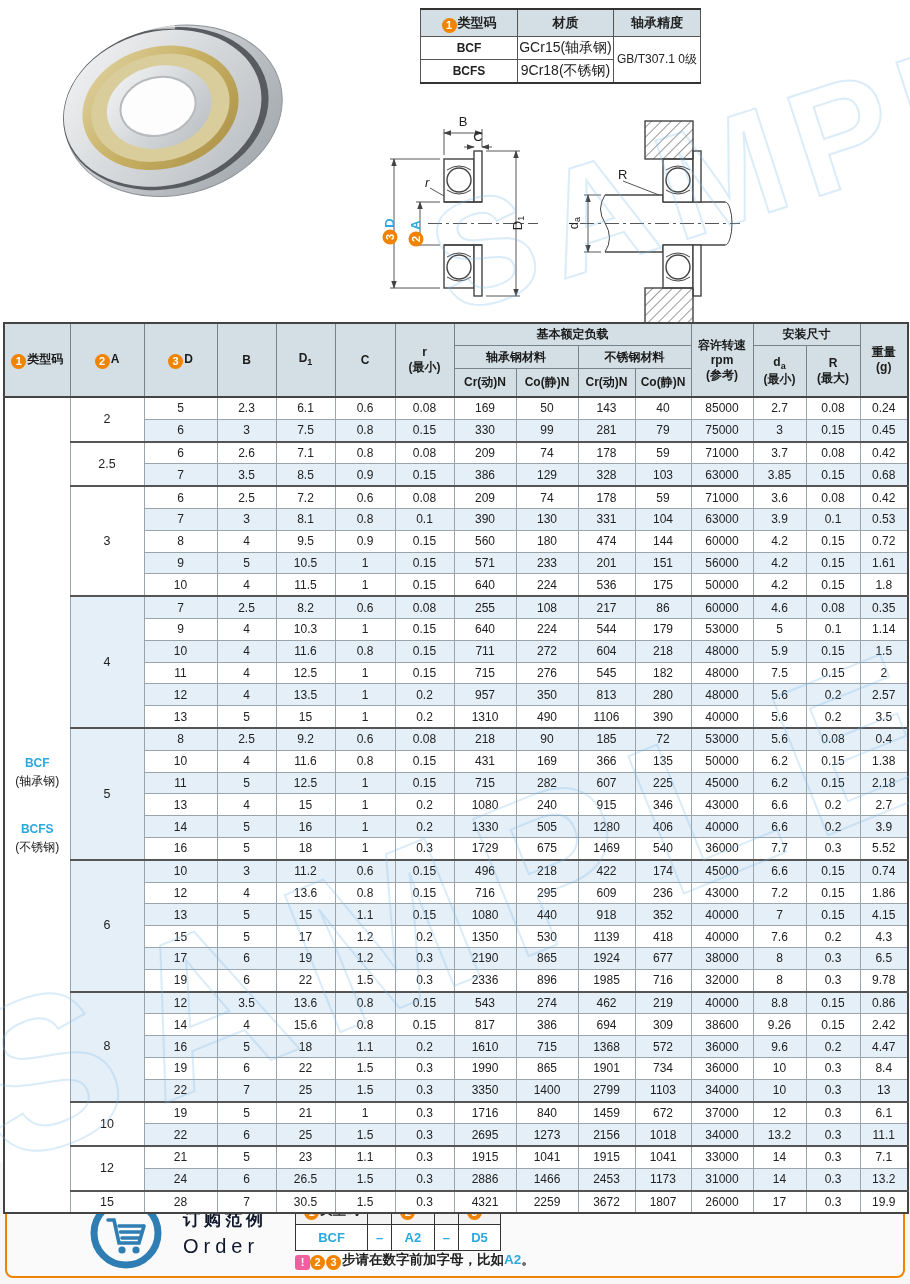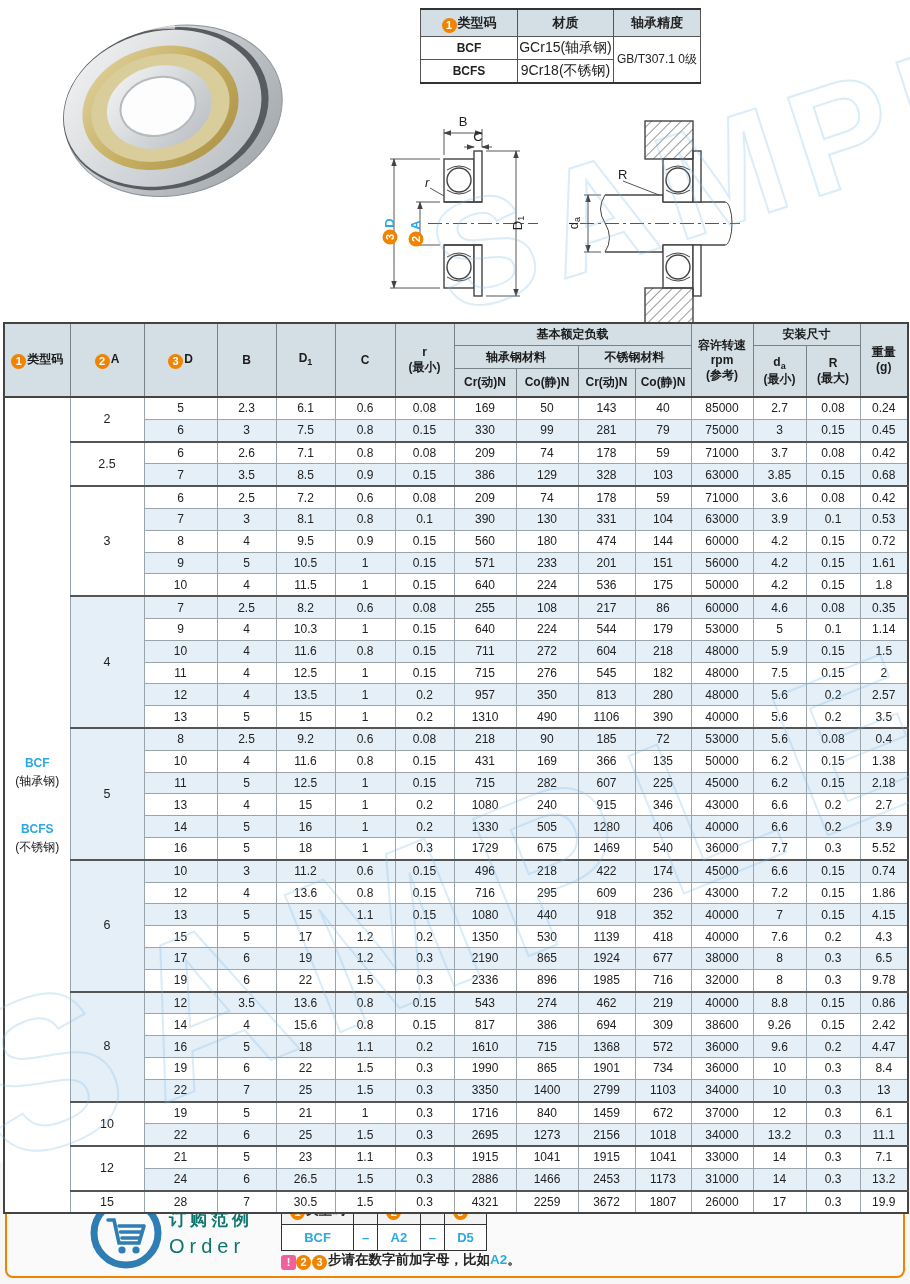--- a/index.html
+++ b/index.html
@@ -41,21 +41,21 @@
   .main tr.gstart td{border-top:2px solid #555;}
   .main td.tc{background:#fff;font-size:12px;line-height:1.5;}
   .main td.acell{background:#fff;font-size:12.5px;}
   sub{font-size:9px;}
 
   
   .bottom{position:absolute;left:0;top:1162px;width:910px;height:122px;background:#f7f7f7;}
   .order-box{position:absolute;left:5px;right:5px;top:26px;bottom:6px;border:2px solid #F08300;border-radius:8px;
              background:#fafafa;display:flex;align-items:center;}
   .cart{margin-left:80px;flex:0 0 auto;}
-  .order-titles{margin-left:4px;flex:0 0 auto;color:#0f766e;}
+  .order-titles{margin-left:18px;flex:0 0 auto;color:#0f172a;}
   .ot1{font-size:17px;font-weight:bold;letter-spacing:4px;}
   .ot2{font-size:20px;letter-spacing:5px;margin-top:4px;}
   .order-right{margin-left:28px;}
   .order-table{border-collapse:collapse;table-layout:fixed;}
   .order-table th{border:1px solid #333;background:#f3f3f3;font-size:13px;font-weight:bold;height:26px;padding:0 8px;color:#222;}
   .order-table td{border:1px solid #333;background:#fff;font-size:13px;text-align:center;height:25px;padding:0 8px;}
   .order-note{font-size:13.5px;font-weight:bold;color:#222;}
 </style>
 </head>
 <body>

